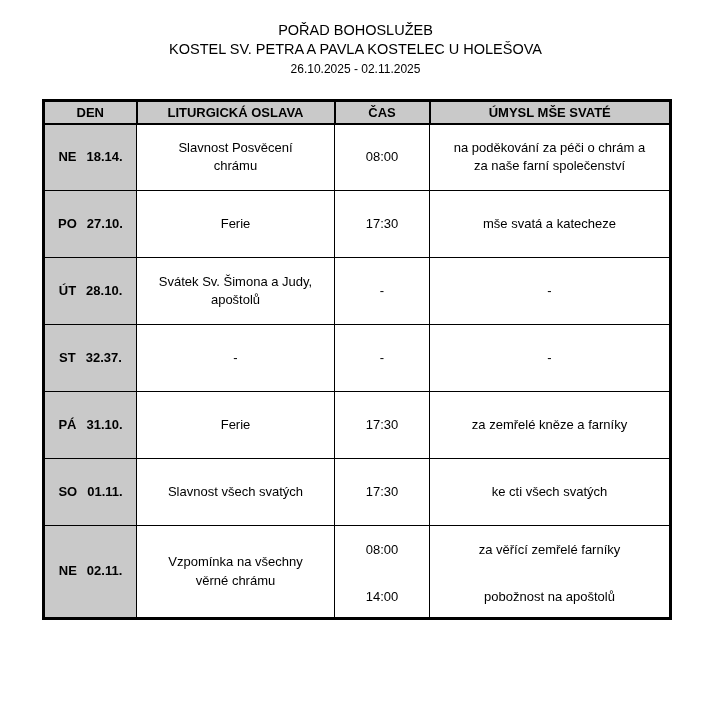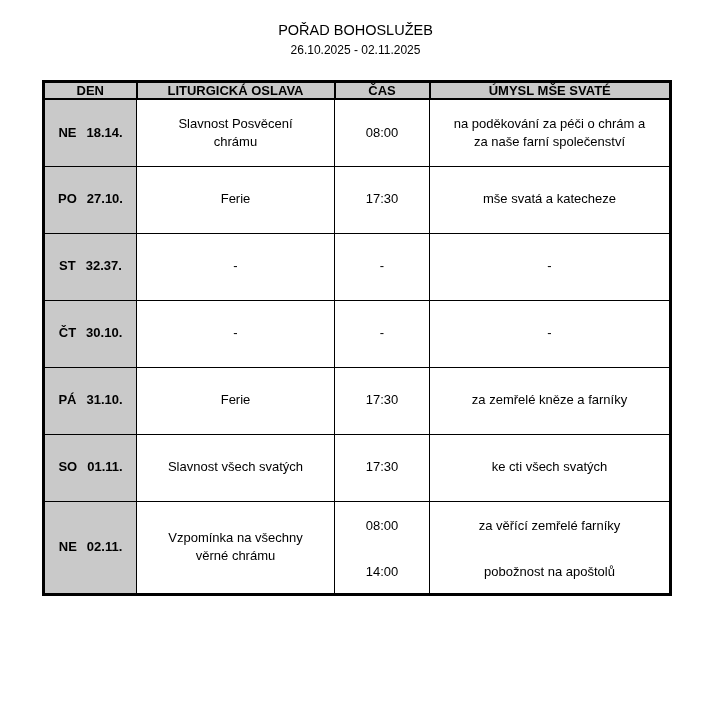--- a/index.html
+++ b/index.html
@@ -31,21 +31,21 @@
   col.c-day{width:93px;}
   col.c-celebration{width:198px;}
   col.c-time{width:95px;}
   col.c-intention{width:241px;}
 
   th{
     background:var(--header-bg);
     border:2px solid var(--border);
     font-size:13px;
     font-weight:bold;
-    height:17px;
+    height:23px;
     text-align:center;
     vertical-align:middle;
   }
   td{
     border:1.5px solid var(--border);
     font-size:13px;
     text-align:center;
     vertical-align:middle;
     line-height:1.4;
   }
@@ -67,20 +67,21 @@
     justify-content:space-between;
     padding:15px 0 11px;
   }
   .line,.intention-line{white-space:nowrap;}
 </style>
 </head>
 <body>
 
 <div class="titles">
   <div class="title-line">POŘAD BOHOSLUŽEB</div>
+  <div class="title-line">KOSTEL SV. PETRA A PAVLA KOSTELEC U HOLEŠOVA</div>
   <div class="date-line">26.10.2025 - 02.11.2025</div>
 </div>
 
 <table class="schedule">
   <colgroup>
     <col class="c-day">
       <col class="c-celebration">
       <col class="c-time">
       <col class="c-intention">
   </colgroup>
@@ -137,20 +138,44 @@
           <div class="stack">
             <div>
               <div class="intention-line">mše svatá a katecheze</div>
             </div>
           </div>
         </td>
       </tr>
       <tr>
         <td class="day-cell">
           <div class="day-wrap">
+            <span>ÚT</span>
+            <span>28.10.</span>
+          </div>
+        </td>
+        <td class="celebration-cell">
+          <div class="line">Svátek Sv. Šimona a Judy,</div>
+          <div class="line">apoštolů</div>
+        </td>
+        <td>
+          <div class="stack">
+            <div class="line">-</div>
+          </div>
+        </td>
+        <td class="intention-cell">
+          <div class="stack">
+            <div>
+              <div class="intention-line">-</div>
+            </div>
+          </div>
+        </td>
+      </tr>
+      <tr>
+        <td class="day-cell">
+          <div class="day-wrap">
             <span>ST</span>
             <span>32.37.</span>
           </div>
         </td>
         <td class="celebration-cell">
           <div class="line">-</div>
         </td>
         <td>
           <div class="stack">
             <div class="line">-</div>
@@ -160,43 +185,20 @@
           <div class="stack">
             <div>
               <div class="intention-line">-</div>
             </div>
           </div>
         </td>
       </tr>
       <tr>
         <td class="day-cell">
           <div class="day-wrap">
-            <span>ČT</span>
-            <span>30.10.</span>
-          </div>
-        </td>
-        <td class="celebration-cell">
-          <div class="line">-</div>
-        </td>
-        <td>
-          <div class="stack">
-            <div class="line">-</div>
-          </div>
-        </td>
-        <td class="intention-cell">
-          <div class="stack">
-            <div>
-              <div class="intention-line">-</div>
-            </div>
-          </div>
-        </td>
-      </tr>
-      <tr>
-        <td class="day-cell">
-          <div class="day-wrap">
             <span>PÁ</span>
             <span>31.10.</span>
           </div>
         </td>
         <td class="celebration-cell">
           <div class="line">Ferie</div>
         </td>
         <td>
           <div class="stack">
             <div class="line">17:30</div>

